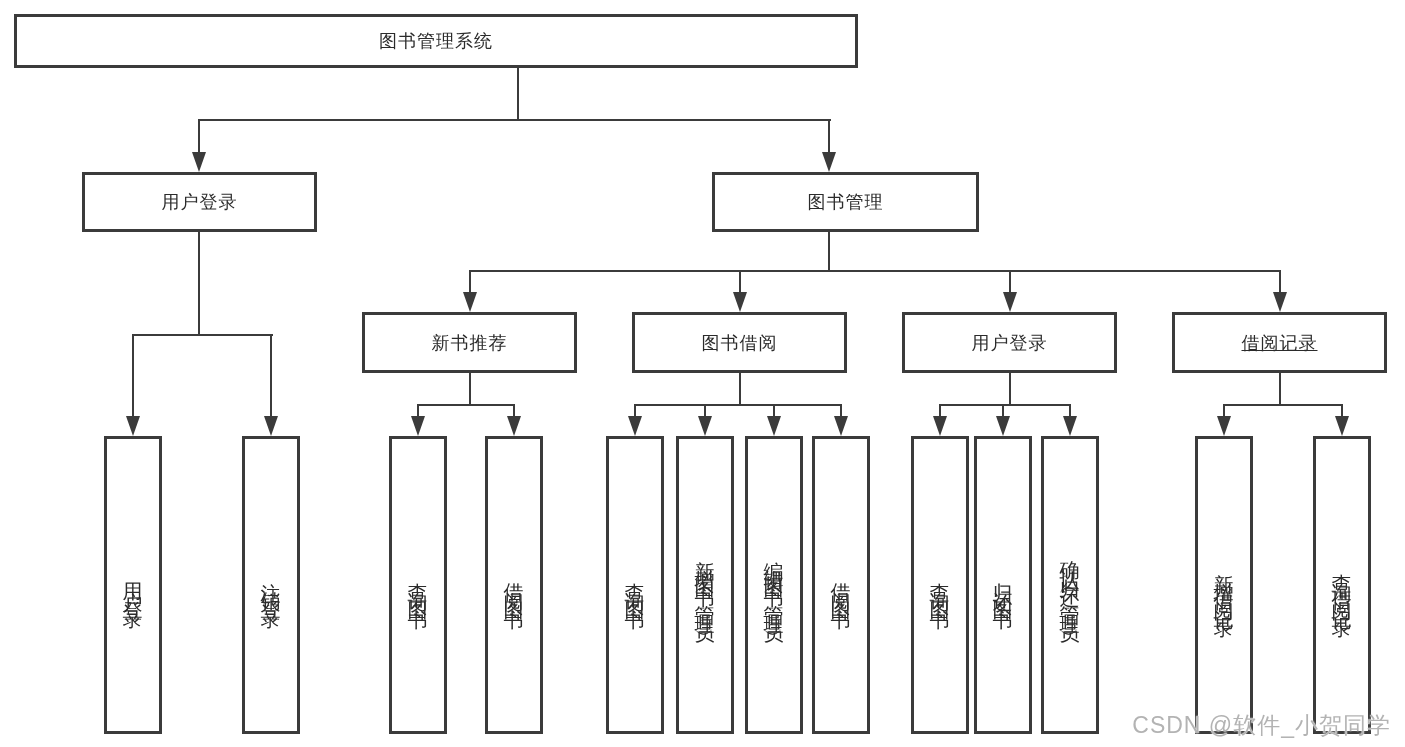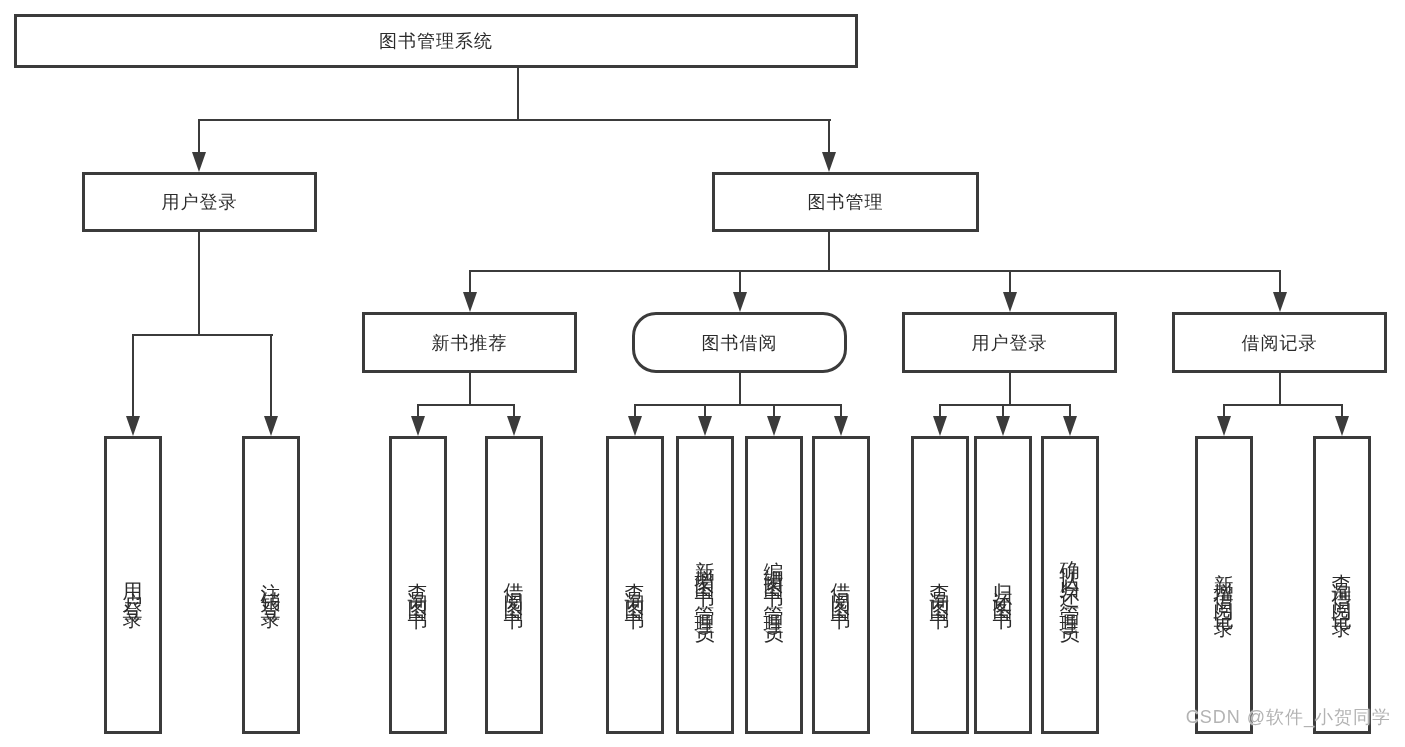--- a/index.html
+++ b/index.html
@@ -38,22 +38,22 @@
   .vl{position:absolute;width:2px;background:#3b3b3b;z-index:1;}
   .hl{position:absolute;height:2px;background:#3b3b3b;z-index:1;}
   .arr{
     position:absolute;width:0;height:0;z-index:1;
     border-left:7px solid transparent;
     border-right:7px solid transparent;
     border-top:20px solid #3b3b3b;
   }
   .watermark{
     position:absolute;
-    right:14px;bottom:18px;
-    font-size:18px;
+    right:14px;bottom:6px;
+    font-size:23px;
     color:#b3b3b3;
     text-shadow:0 0 2px #ffffff,0 0 1px #ffffff;
     z-index:5;
     letter-spacing:1px;
     text-align:right;
   }
 </style>
 </head>
 <body>
 
@@ -83,23 +83,23 @@
   <div class="vl" style="left:469px;top:270px;height:25px;"></div>
   <div class="arr" style="left:463px;top:292px;"></div>
   <div class="vl" style="left:739px;top:270px;height:25px;"></div>
   <div class="arr" style="left:733px;top:292px;"></div>
   <div class="vl" style="left:1009px;top:270px;height:25px;"></div>
   <div class="arr" style="left:1003px;top:292px;"></div>
   <div class="vl" style="left:1279px;top:270px;height:25px;"></div>
   <div class="arr" style="left:1273px;top:292px;"></div>
 
   <div class="hbox" style="left:362px;top:312px;width:215px;height:61px;">新书推荐</div>
-  <div class="hbox" style="left:632px;top:312px;width:215px;height:61px;border-radius:24px;">图书借阅</div>
+  <div class="hbox" style="left:632px;top:312px;width:215px;height:61px;">图书借阅</div>
   <div class="hbox" style="left:902px;top:312px;width:215px;height:61px;">用户登录</div>
-  <div class="hbox" style="left:1172px;top:312px;width:215px;height:61px;">借阅记录</div>
+  <div class="hbox" style="left:1172px;top:312px;width:215px;height:61px;text-decoration:underline;">借阅记录</div>
 
   <div class="vl" style="left:469px;top:373px;height:33px;"></div>
   <div class="hl" style="left:417px;top:404px;width:98px;"></div>
   <div class="vl" style="left:417px;top:404px;height:15px;"></div>
   <div class="arr" style="left:411px;top:416px;"></div>
   <div class="vl" style="left:513px;top:404px;height:15px;"></div>
   <div class="arr" style="left:507px;top:416px;"></div>
 
   <div class="vl" style="left:739px;top:373px;height:33px;"></div>
   <div class="hl" style="left:634px;top:404px;width:208px;"></div>

